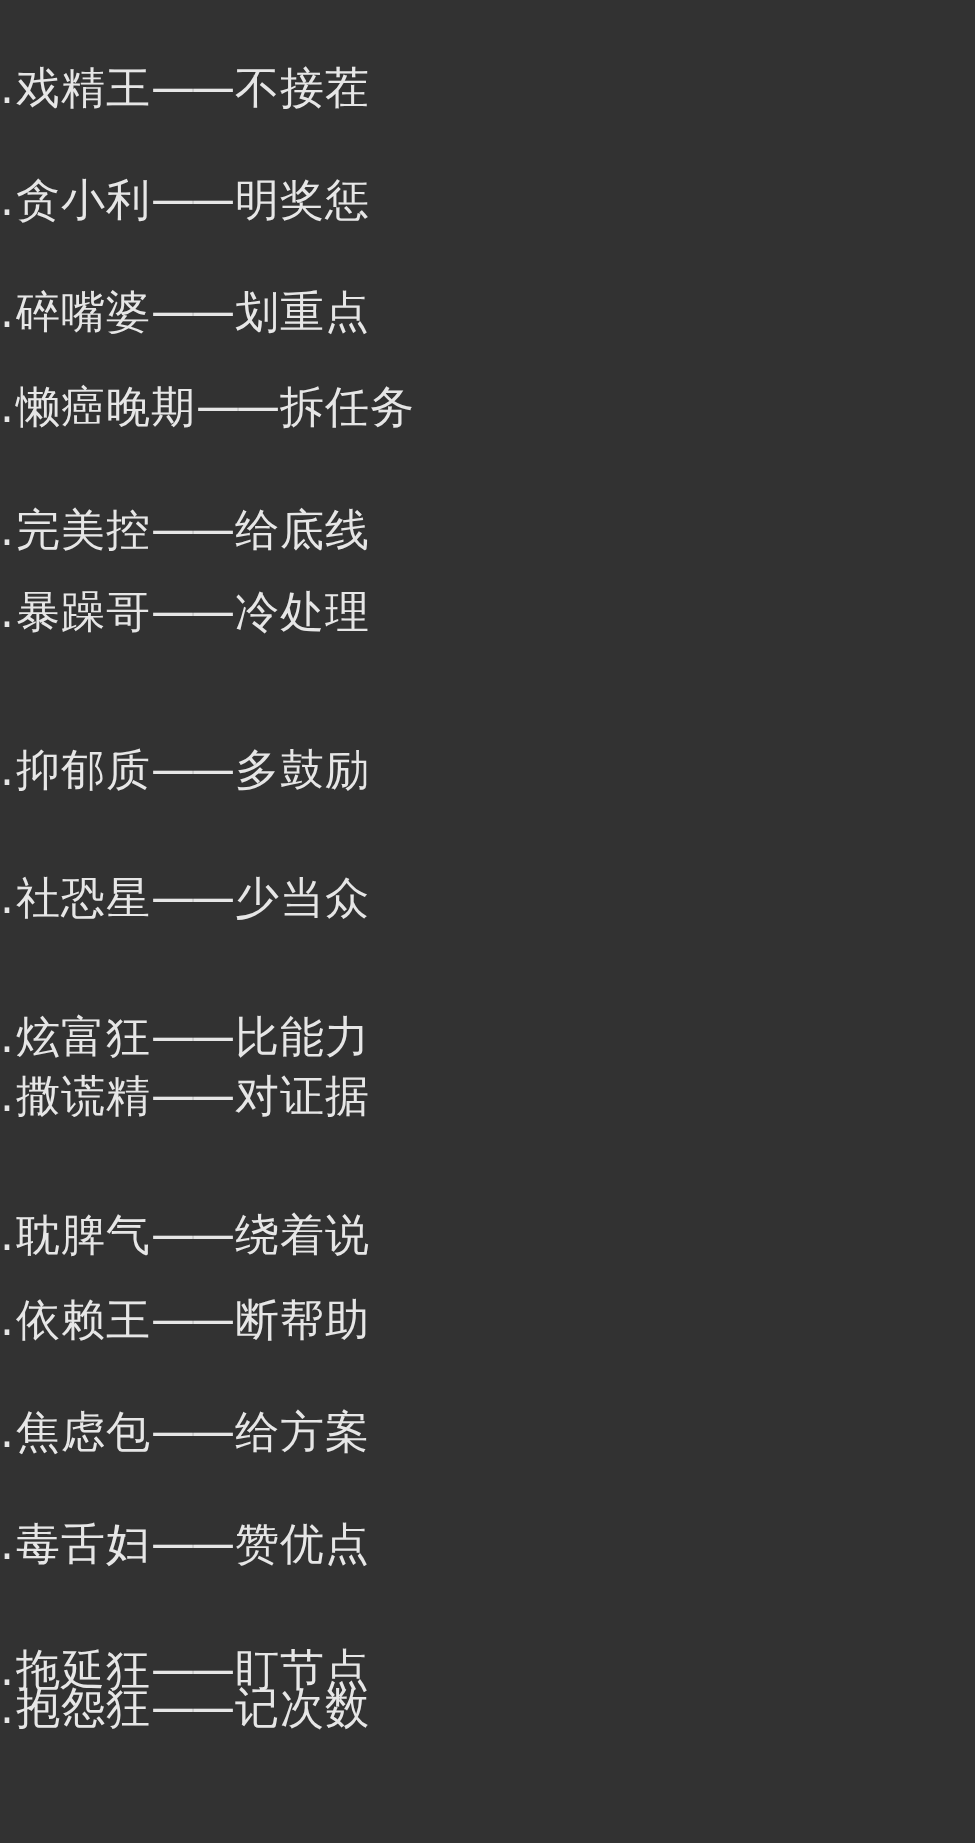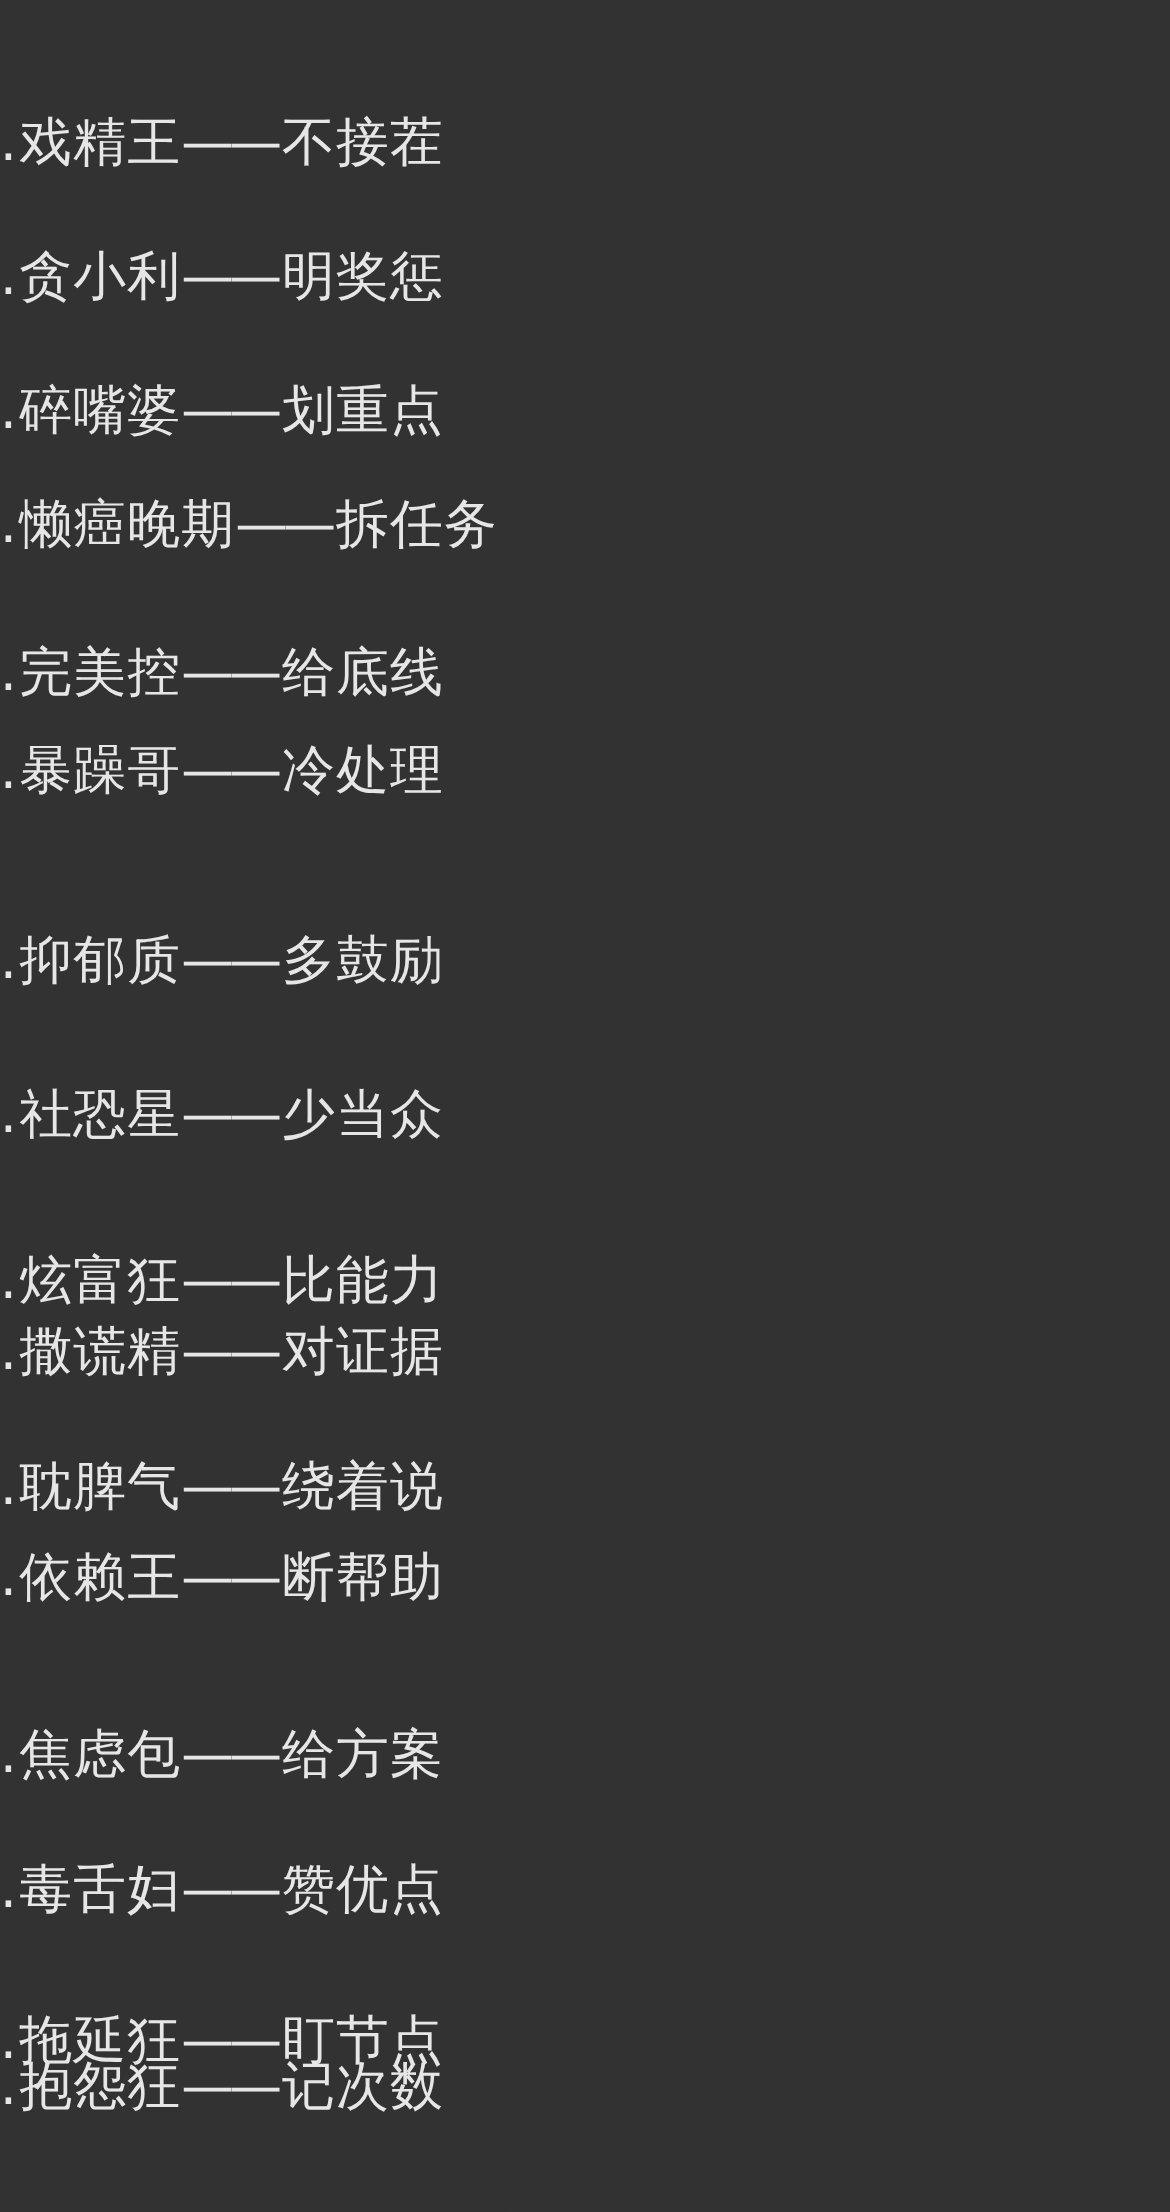--- a/index.html
+++ b/index.html
@@ -22,21 +22,20 @@
     }
     .row {
       position: absolute;
       left: 0;
       height: 60px;
       line-height: 60px;
       color: #e6e6e6;
       font-size: 44px;
       white-space: nowrap;
       letter-spacing: 1px;
-      margin-top: 31px;
     }
     .dot {
       display: inline-block;
       width: 16px;
       text-align: left;
     }
     .dash {
       letter-spacing: -4px;
       margin-right: 4px;
     }
@@ -48,19 +47,19 @@
   <div class="row" style="top:58px"><span class="dot">.</span><span>戏精王</span><span class="dash">——</span><span>不接茬</span></div>
   <div class="row" style="top:170px"><span class="dot">.</span><span>贪小利</span><span class="dash">——</span><span>明奖惩</span></div>
   <div class="row" style="top:282px"><span class="dot">.</span><span>碎嘴婆</span><span class="dash">——</span><span>划重点</span></div>
   <div class="row" style="top:377px"><span class="dot">.</span><span>懒癌晚期</span><span class="dash">——</span><span>拆任务</span></div>
   <div class="row" style="top:500px"><span class="dot">.</span><span>完美控</span><span class="dash">——</span><span>给底线</span></div>
   <div class="row" style="top:582px"><span class="dot">.</span><span>暴躁哥</span><span class="dash">——</span><span>冷处理</span></div>
   <div class="row" style="top:740px"><span class="dot">.</span><span>抑郁质</span><span class="dash">——</span><span>多鼓励</span></div>
   <div class="row" style="top:868px"><span class="dot">.</span><span>社恐星</span><span class="dash">——</span><span>少当众</span></div>
   <div class="row" style="top:1007px"><span class="dot">.</span><span>炫富狂</span><span class="dash">——</span><span>比能力</span></div>
   <div class="row" style="top:1066px"><span class="dot">.</span><span>撒谎精</span><span class="dash">——</span><span>对证据</span></div>
-  <div class="row" style="top:1178px"><span class="dot">.</span><span>耽脾气</span><span class="dash">——</span><span>绕着说</span></div>
-  <div class="row" style="top:1254px"><span class="dot">.</span><span>依赖王</span><span class="dash">——</span><span>断帮助</span></div>
+  <div class="row" style="top:1205px"><span class="dot">.</span><span>耽脾气</span><span class="dash">——</span><span>绕着说</span></div>
+  <div class="row" style="top:1290px"><span class="dot">.</span><span>依赖王</span><span class="dash">——</span><span>断帮助</span></div>
   <div class="row" style="top:1402px"><span class="dot">.</span><span>焦虑包</span><span class="dash">——</span><span>给方案</span></div>
   <div class="row" style="top:1514px"><span class="dot">.</span><span>毒舌妇</span><span class="dash">——</span><span>赞优点</span></div>
   <div class="row" style="top:1640px"><span class="dot">.</span><span>拖延狂</span><span class="dash">——</span><span>盯节点</span></div>
   <div class="row" style="top:1678px"><span class="dot">.</span><span>抱怨狂</span><span class="dash">——</span><span>记次数</span></div>
 </div>
 
 </body></html>

